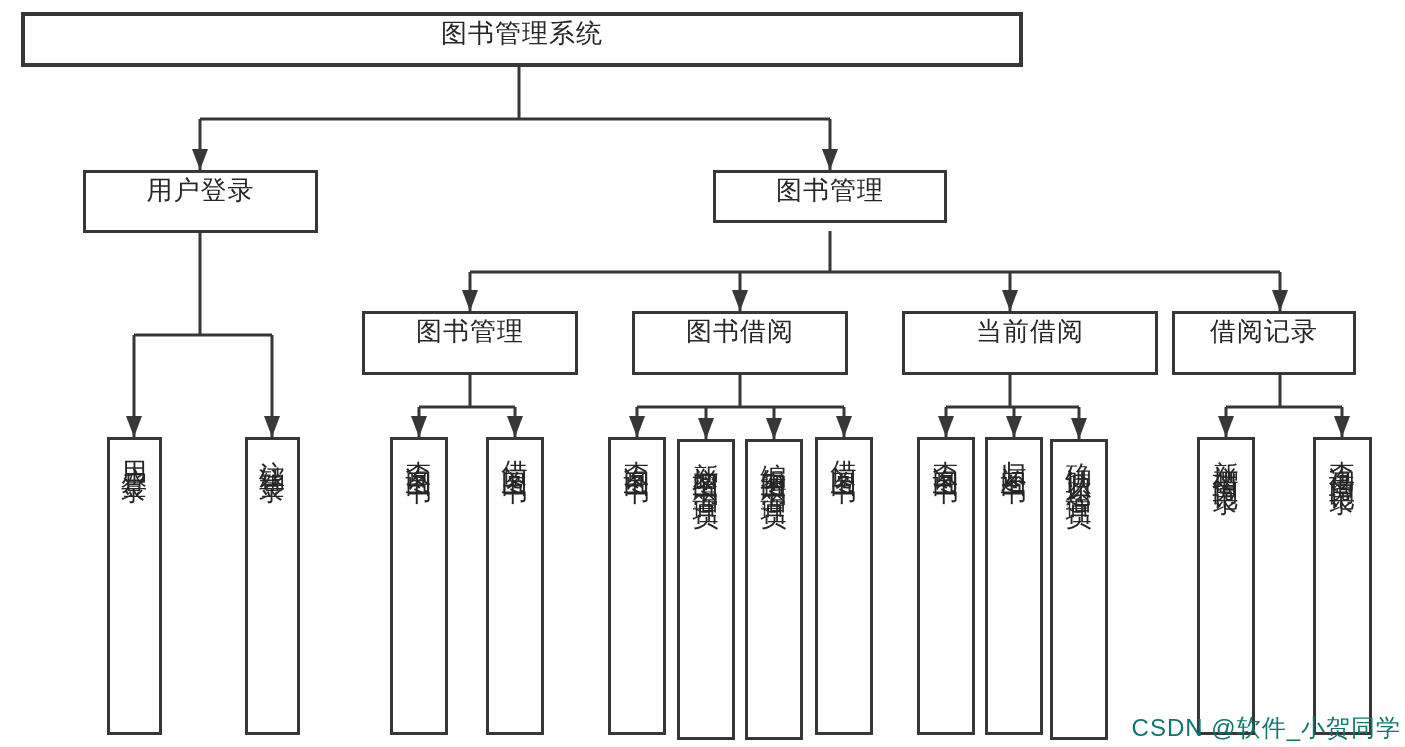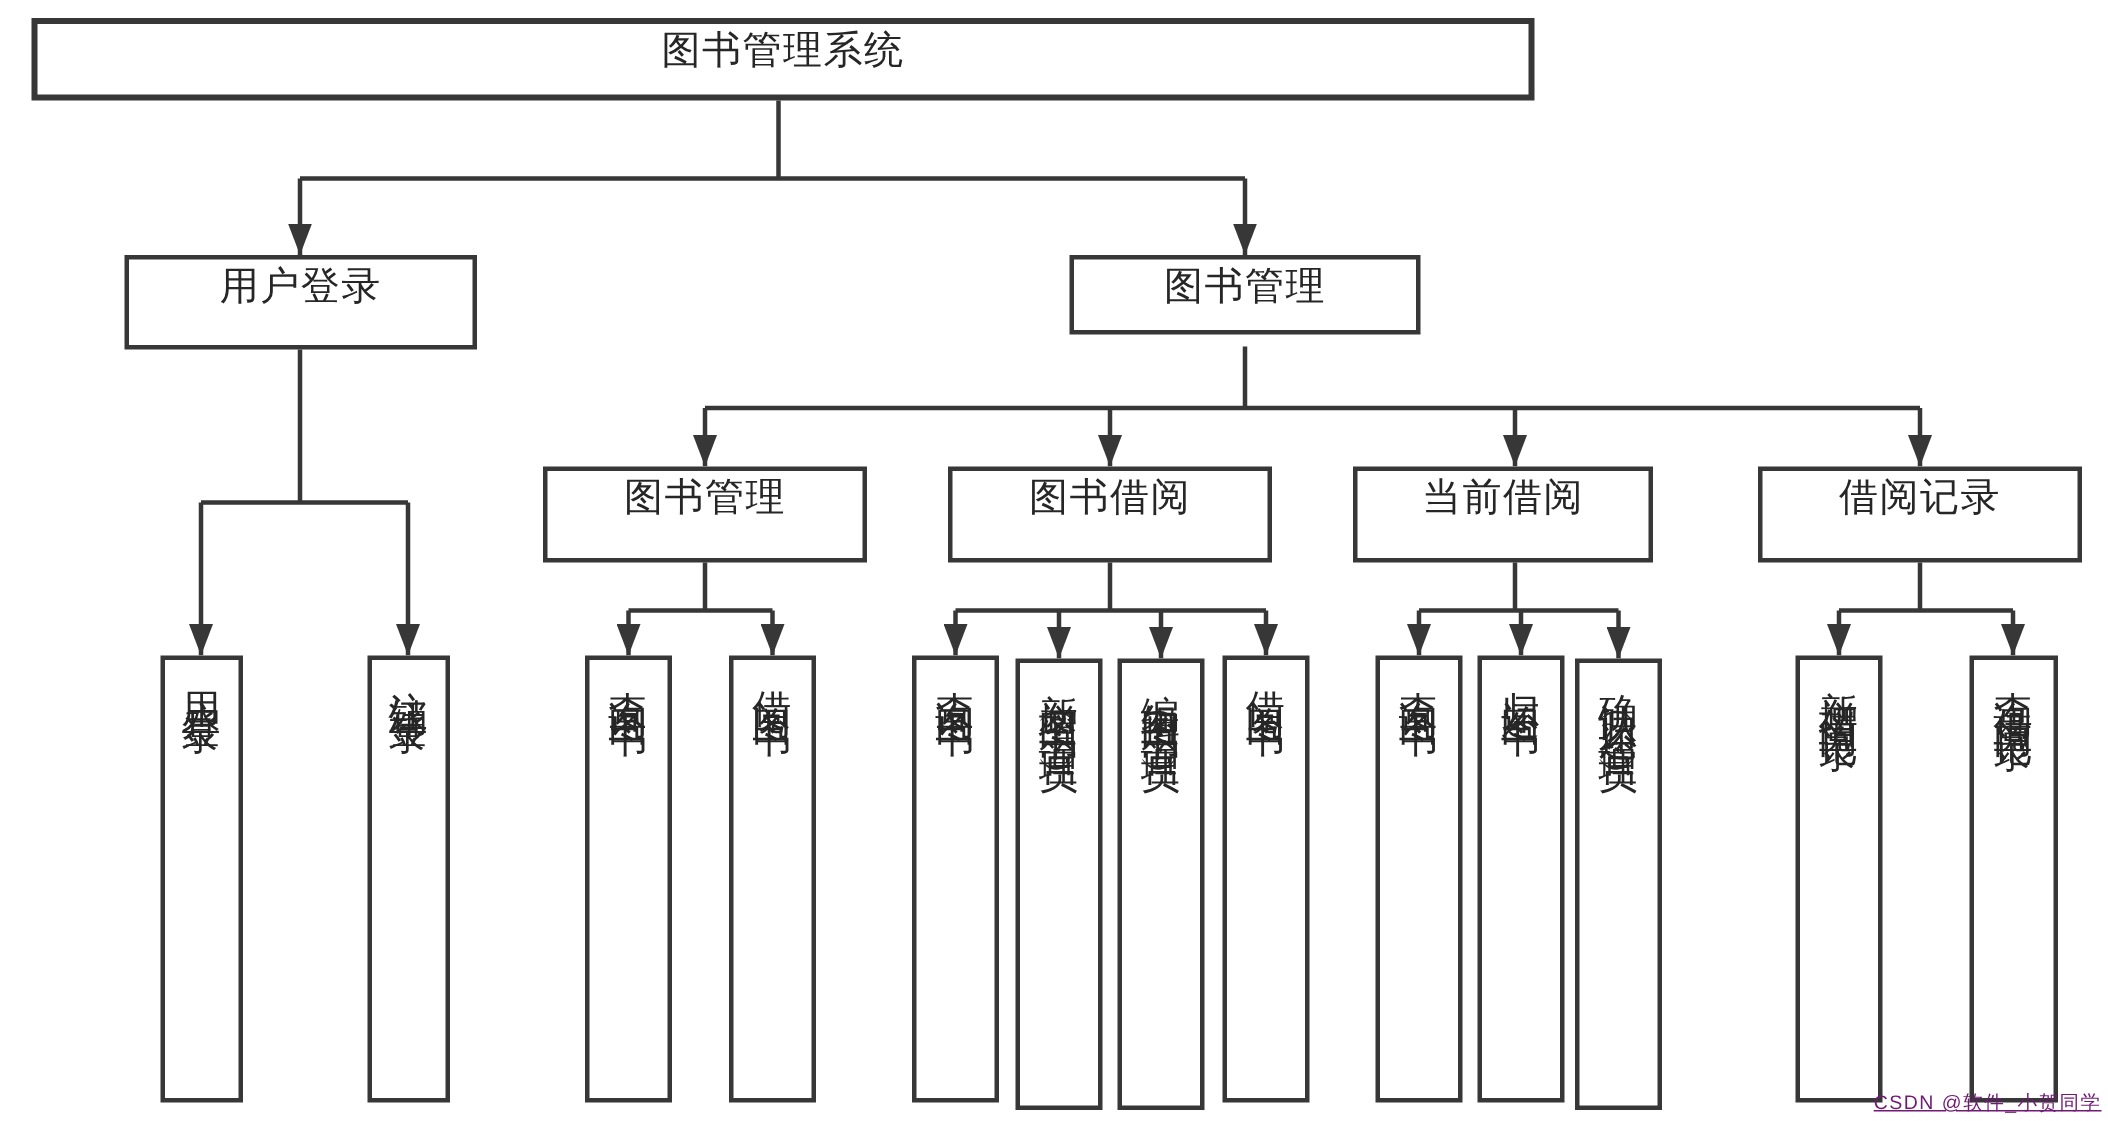--- a/index.html
+++ b/index.html
@@ -36,26 +36,25 @@
     writing-mode: vertical-rl;
     text-orientation: mixed;
     font-size: 26px;
     letter-spacing: 6px;
     line-height: 1;
   }
   .watermark {
     position: absolute;
     right: 4px;
     bottom: 3px;
-    font-size: 13px;
-    color: #701a75;
+    font-size: 24px;
+    color: #0f766e;
     letter-spacing: 1px;
     z-index: 5;
     white-space: nowrap;
-    text-decoration: underline;
   }
 </style>
 </head>
 <body>
 
 <div class="stage">
 
   <svg class="wires" viewBox="0 0 1405 747" aria-hidden="true">
     <defs>
       <marker id="arw" markerUnits="userSpaceOnUse" markerWidth="22" markerHeight="16" refX="21" refY="8" orient="auto">
@@ -109,24 +108,24 @@
   <div class="node hbox" style="left:713px; top:170px; width:234px; height:53px;">
     <span>图书管理</span>
   </div>
 
   <div class="node hbox" style="left:362px; top:311px; width:216px; height:64px;">
     <span>图书管理</span>
   </div>
   <div class="node hbox" style="left:632px; top:311px; width:216px; height:64px;">
     <span>图书借阅</span>
   </div>
-  <div class="node hbox" style="left:902px; top:311px; width:200px; height:64px;">
+  <div class="node hbox" style="left:902px; top:311px; width:256px; height:64px;">
     <span>当前借阅</span>
   </div>
-  <div class="node hbox" style="left:1172px; top:311px; width:216px; height:64px;">
+  <div class="node hbox" style="left:1172px; top:311px; width:184px; height:64px;">
     <span>借阅记录</span>
   </div>
 
   <div class="node vbox" style="left:107px; top:437px; width:55px; height:298px;">
     <span>用户登录</span>
   </div>
   <div class="node vbox" style="left:245px; top:437px; width:55px; height:298px;">
     <span>注销登录</span>
   </div>
 

